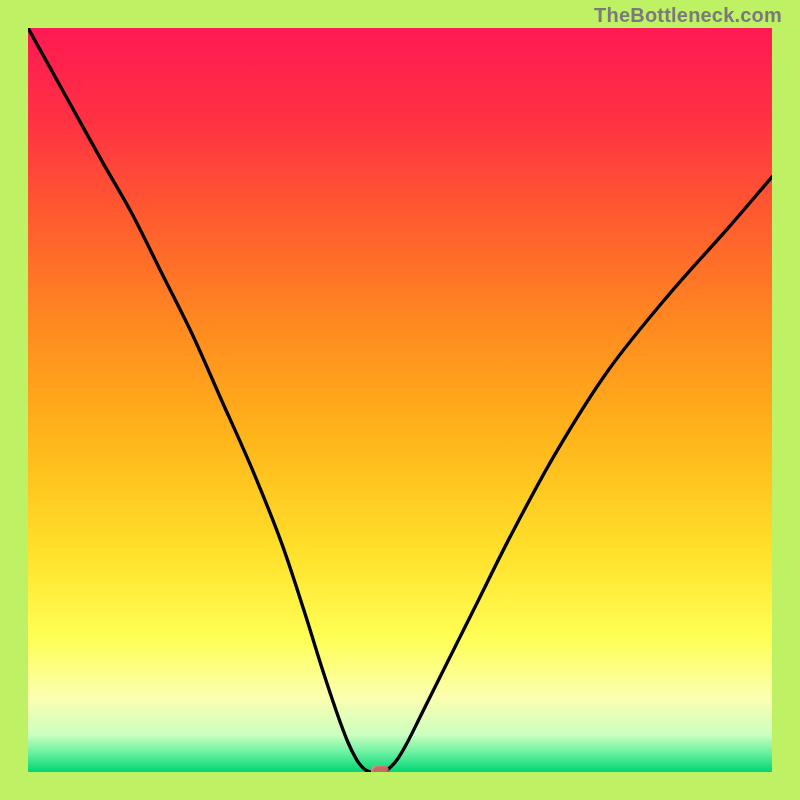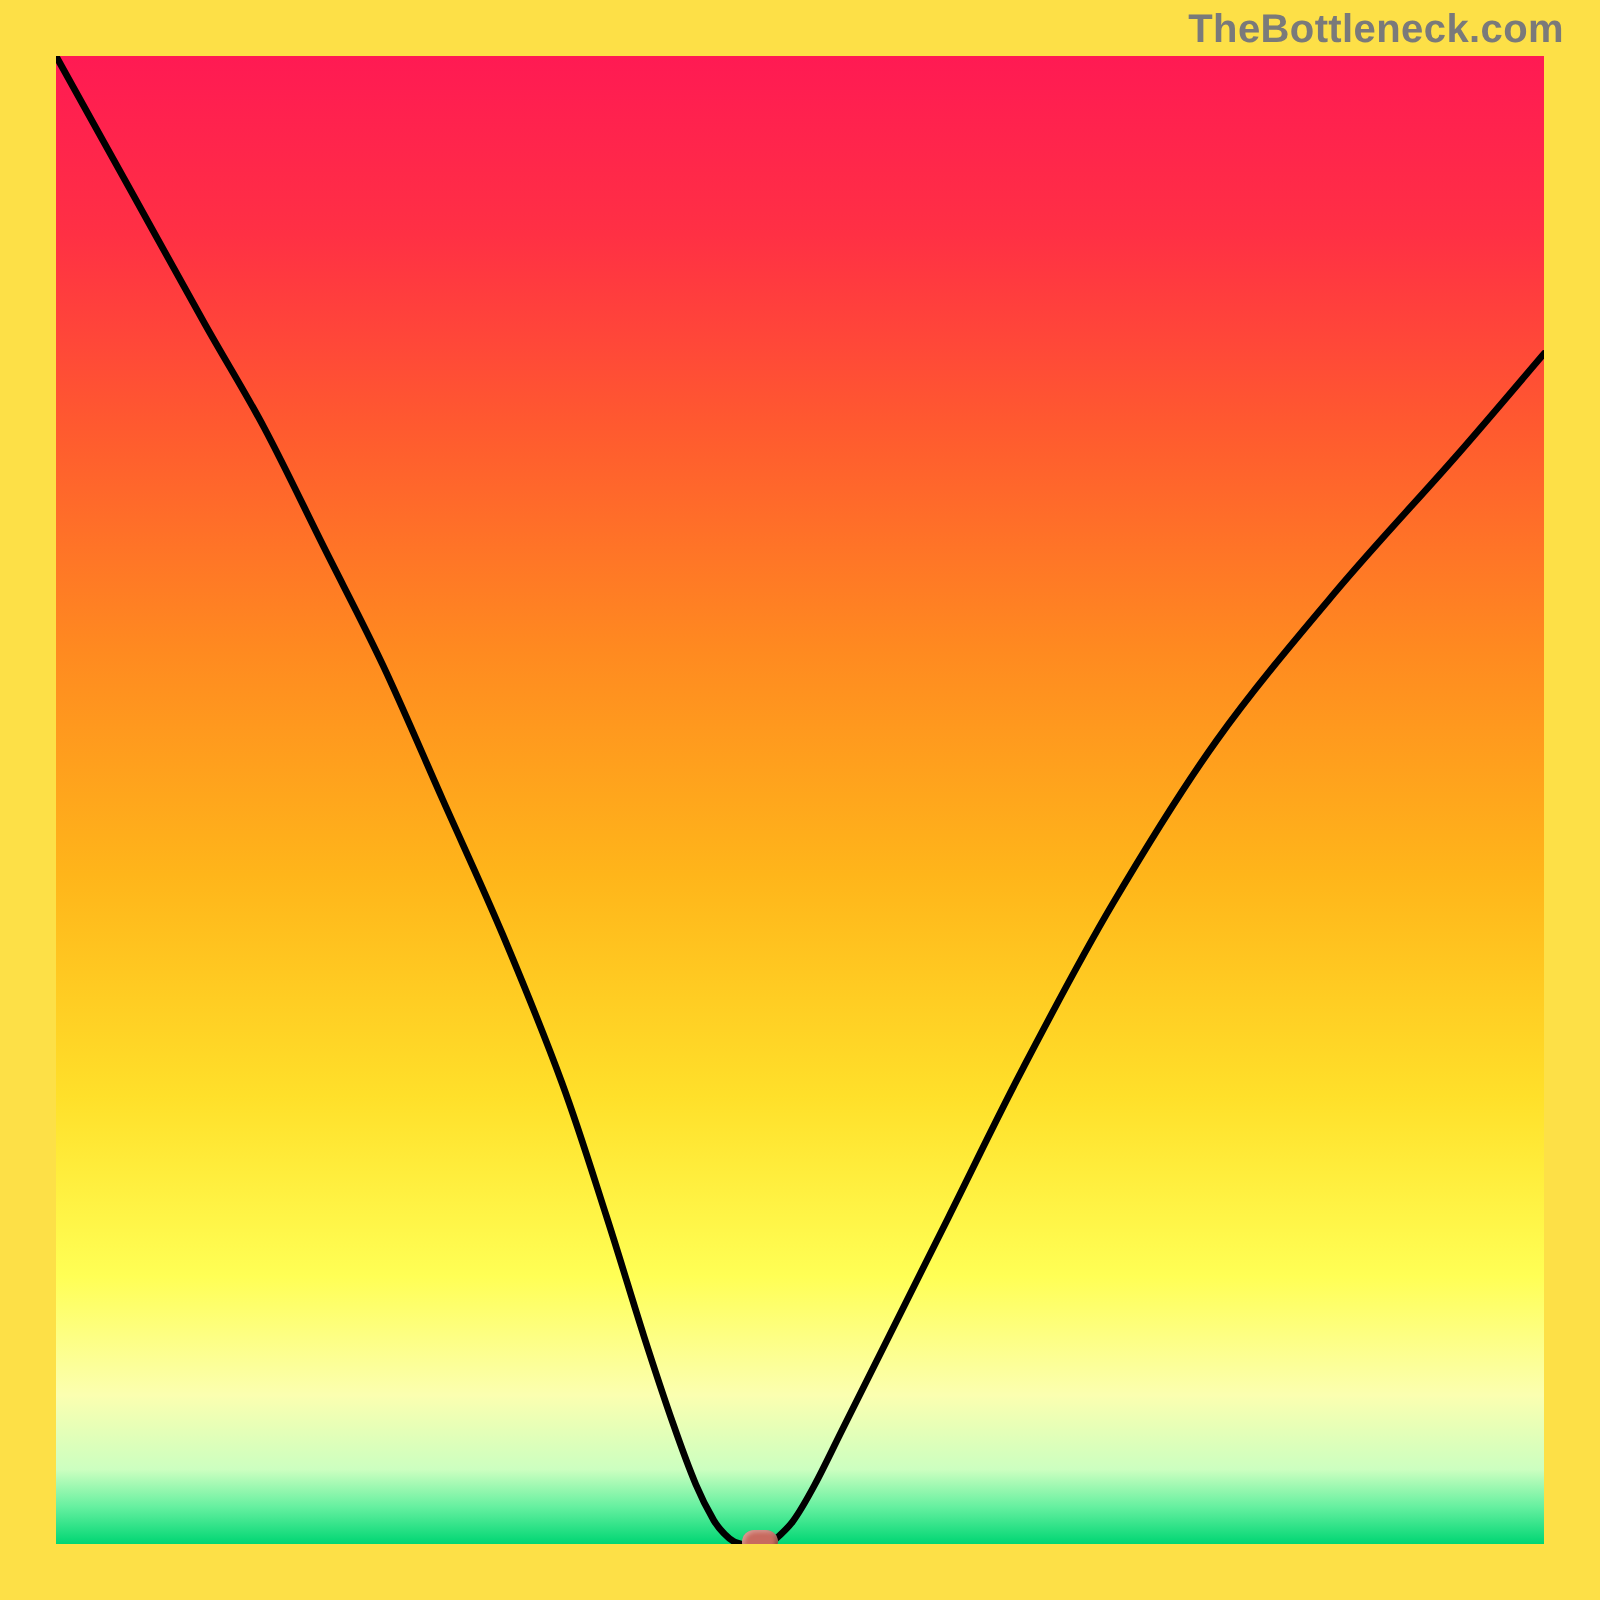--- a/index.html
+++ b/index.html
@@ -8,21 +8,21 @@
     width: 800px;
     height: 800px;
     background: #000;
     font-family: Arial, Helvetica, sans-serif;
     overflow: hidden;
   }
   .frame {
     position: relative;
     width: 800px;
     height: 800px;
-    background: #fde047;
+    background: #bef264;
   }
   .watermark {
     position: absolute;
     top: 4px;
     right: 18px;
     color: #7a7a7a;
     font-size: 20px;
     font-weight: 600;
     letter-spacing: 0.2px;
     z-index: 10;

